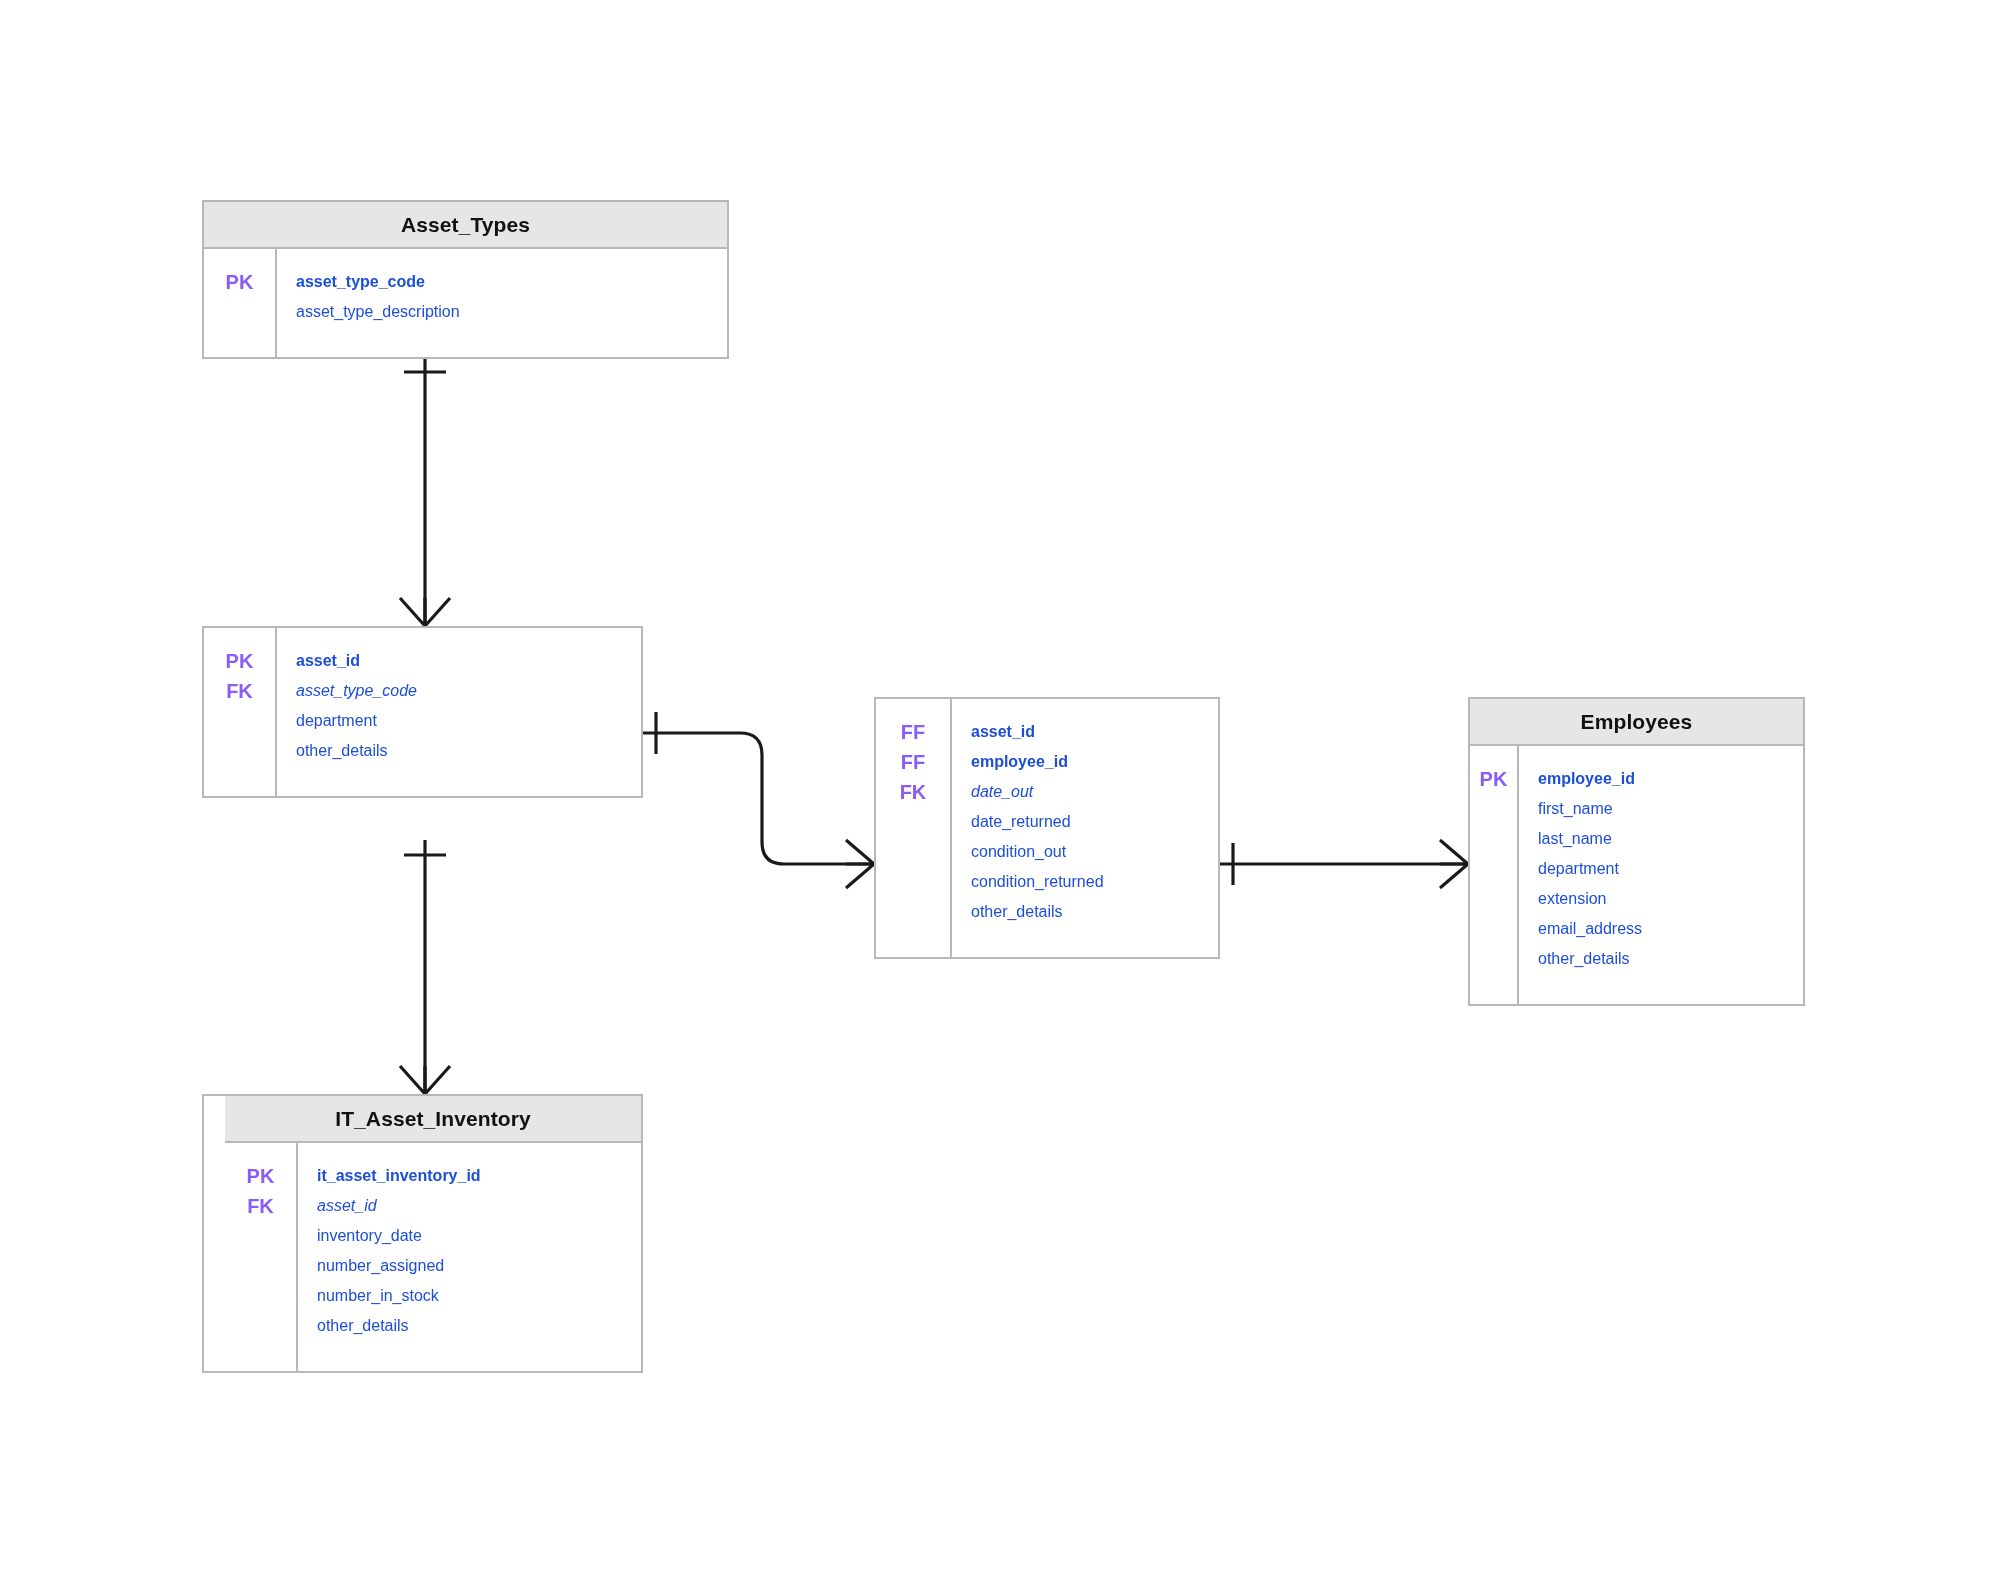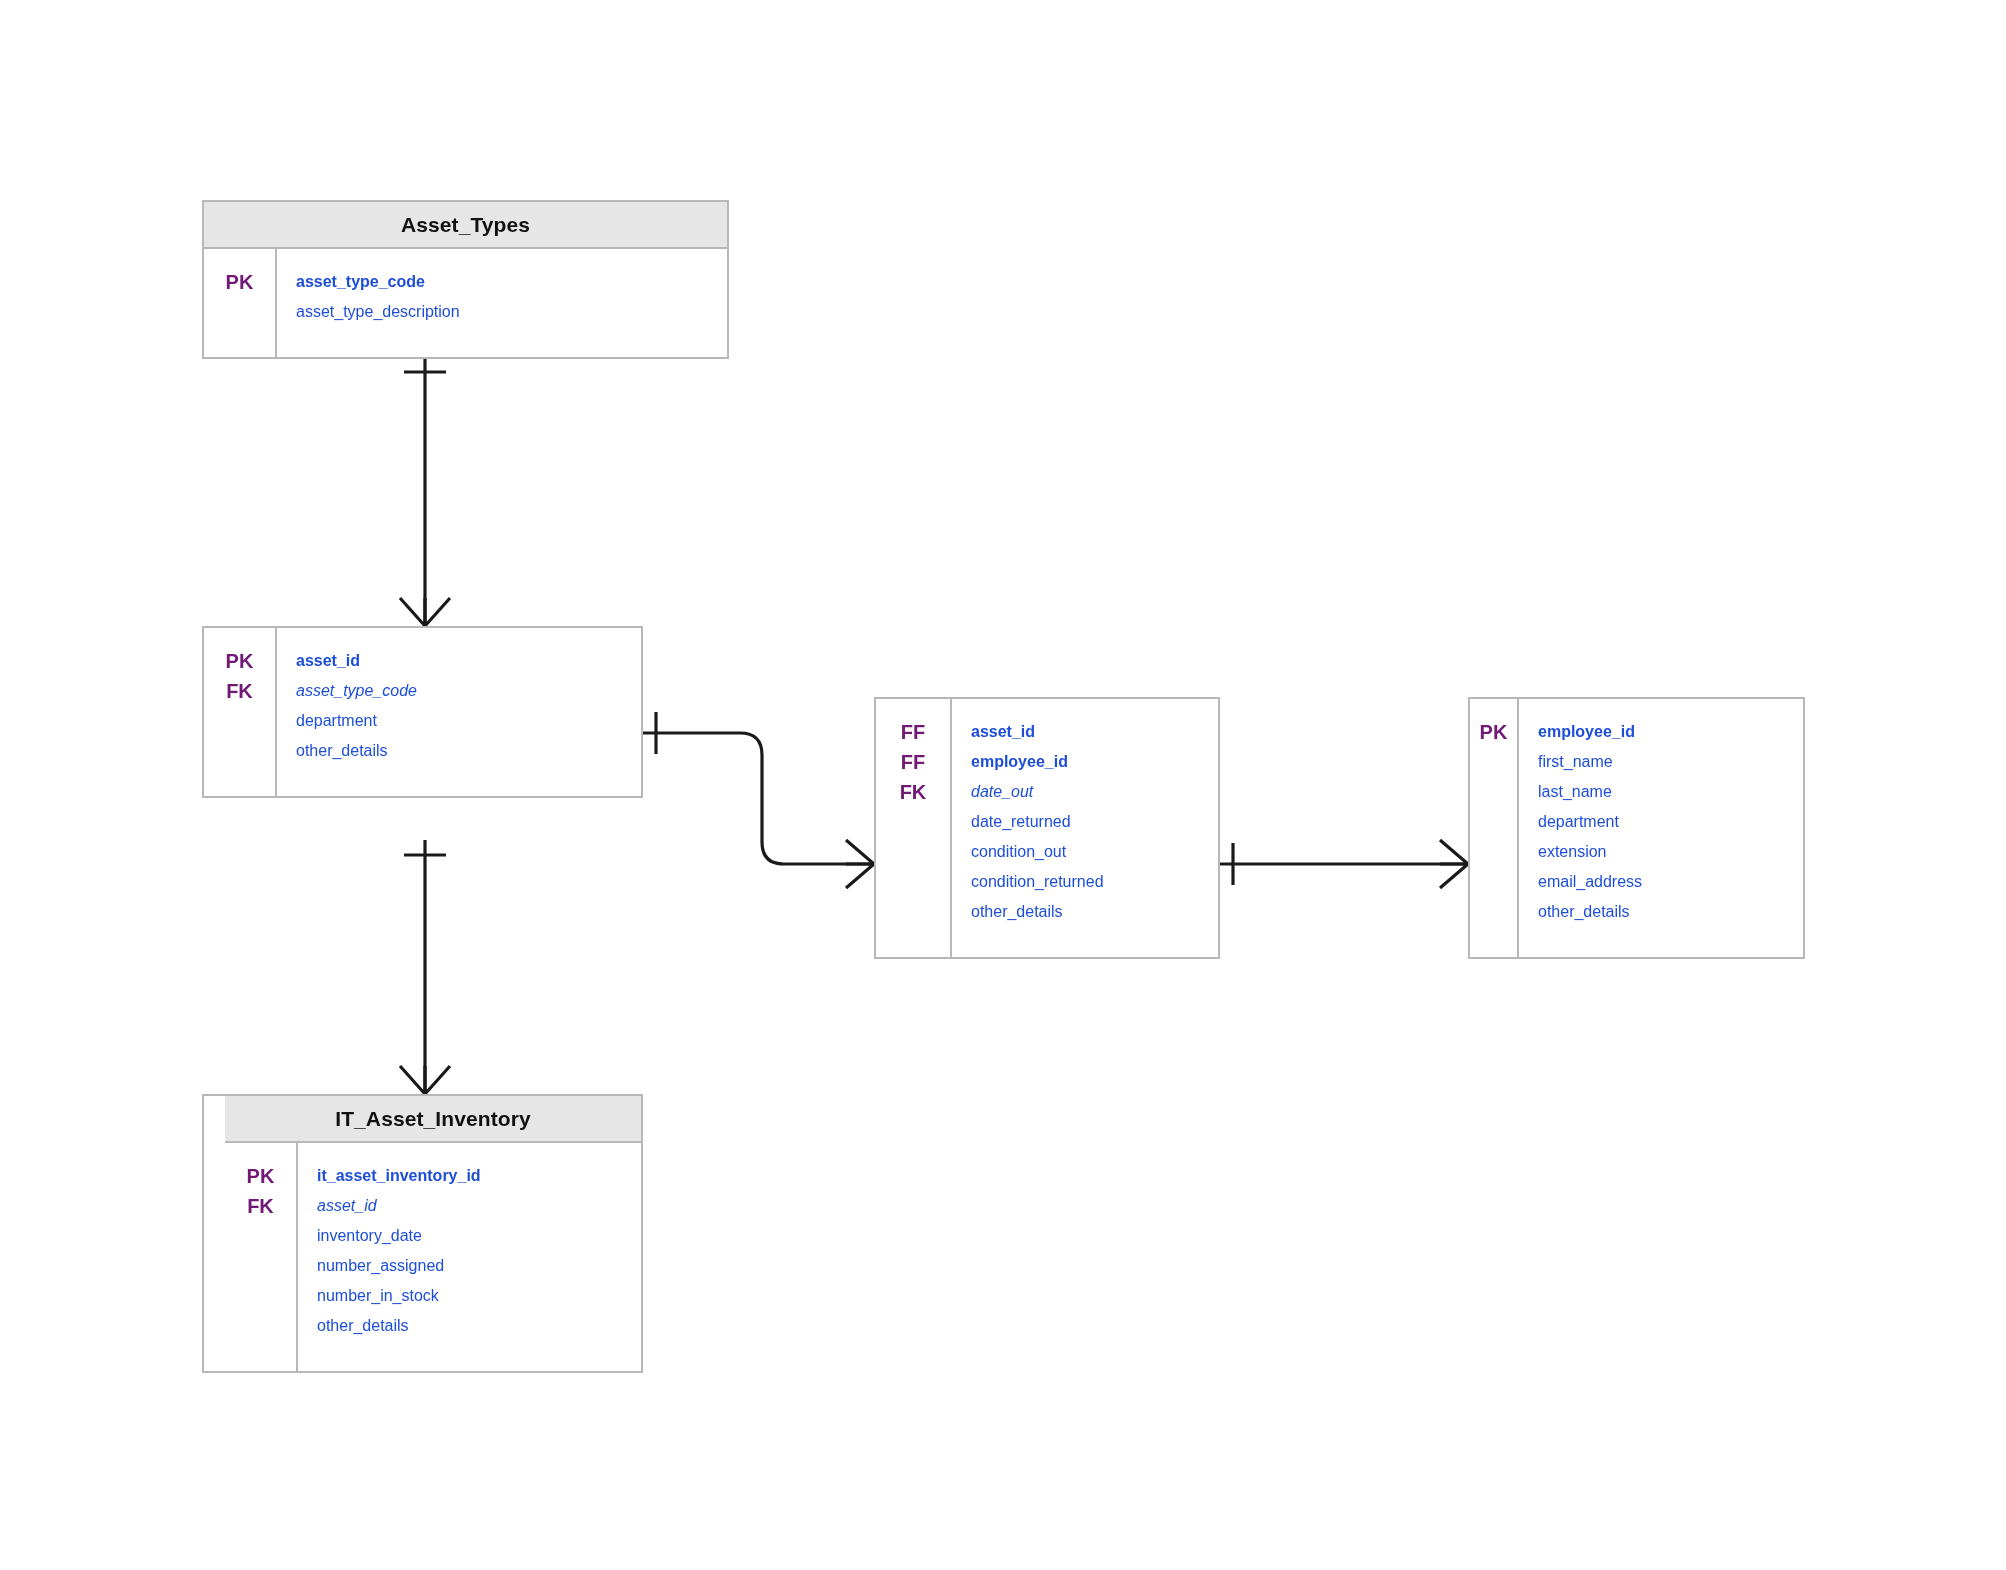--- a/index.html
+++ b/index.html
@@ -65,21 +65,21 @@
     padding-top: 18px;
     padding-left: 19px;
     padding-bottom: 30px;
     flex: 1 1 auto;
   }
   .key-label {
     font-size: 20px;
     font-weight: bold;
     line-height: 30px;
     height: 30px;
-    color: #701a75;
+    color: #8b5cf6;
   }
   .attr {
     font-size: 16px;
     line-height: 30px;
     height: 30px;
     white-space: nowrap;
     color: #1d4ed8;
   }
   .attr.pk { font-weight: bold; }
   .attr.fk { font-style: italic; }
@@ -203,20 +203,21 @@
         <div class="attr fk">date_out</div>
         <div class="attr">date_returned</div>
         <div class="attr">condition_out</div>
         <div class="attr">condition_returned</div>
         <div class="attr">other_details</div>
       </div>
     </div>
   </div>
 
   <div class="entity" style="left:1468px; top:697px; width:337px;">
+    <div class="entity-header">Employees</div>
     <div class="entity-body">
       <div class="key-col" style="width:49px;">
         <span class="key-label">PK</span>
       </div>
       <div class="attr-col">
         <div class="attr pk">employee_id</div>
         <div class="attr">first_name</div>
         <div class="attr">last_name</div>
         <div class="attr">department</div>
         <div class="attr">extension</div>

